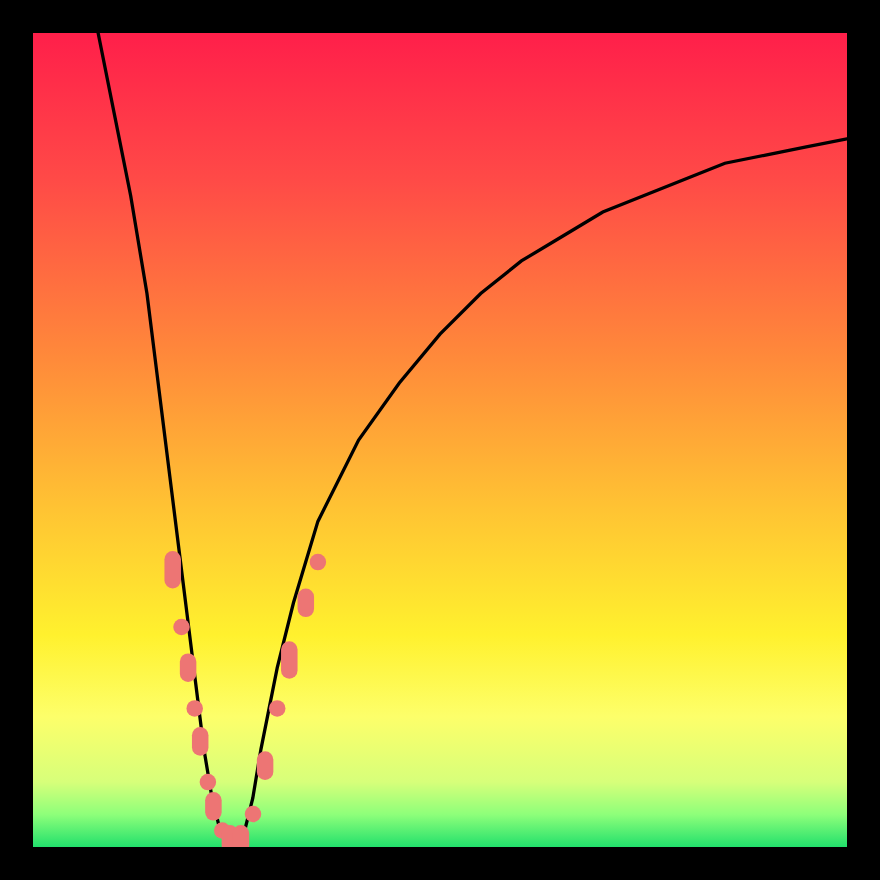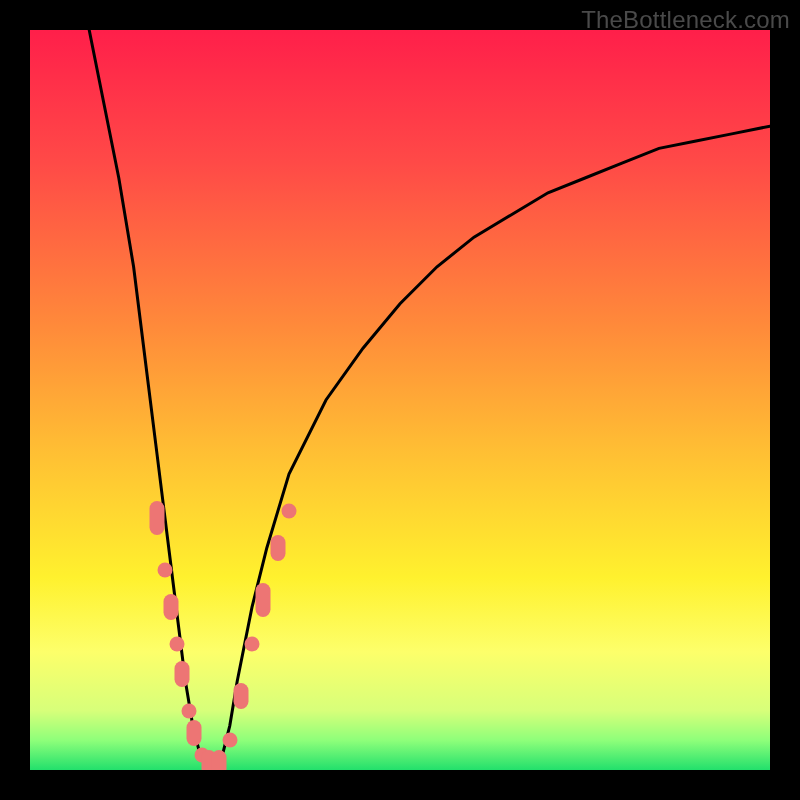--- a/index.html
+++ b/index.html
@@ -71,21 +71,20 @@
   .dot.trip {
     width: 15px;
     height: 34px;
     border-radius: 8px;
   }
 </style>
 </head>
 <body>
 
 <div class="frame">
-  <div class="watermark">TheBottleneck.com</div>
 
   <div class="plot">
     <svg class="gradient" viewBox="0 0 740 740" preserveAspectRatio="none">
       <defs>
         <linearGradient id="bg" x1="0" y1="0" x2="0" y2="1">
             <stop offset="0%" stop-color="#ff1f4a"></stop>
             <stop offset="18%" stop-color="#ff4a47"></stop>
             <stop offset="40%" stop-color="#ff8a3a"></stop>
             <stop offset="57.99999999999999%" stop-color="#ffc233"></stop>
             <stop offset="74%" stop-color="#fff12e"></stop>

